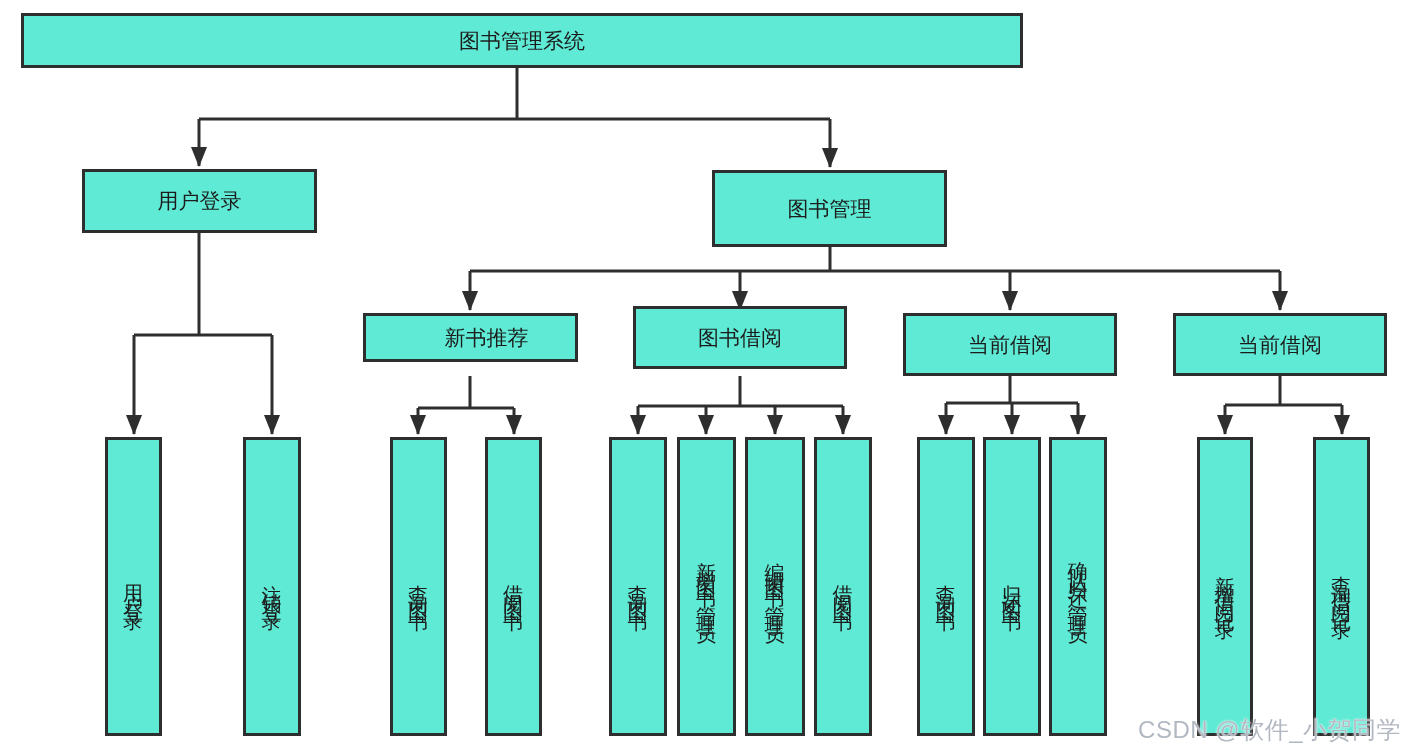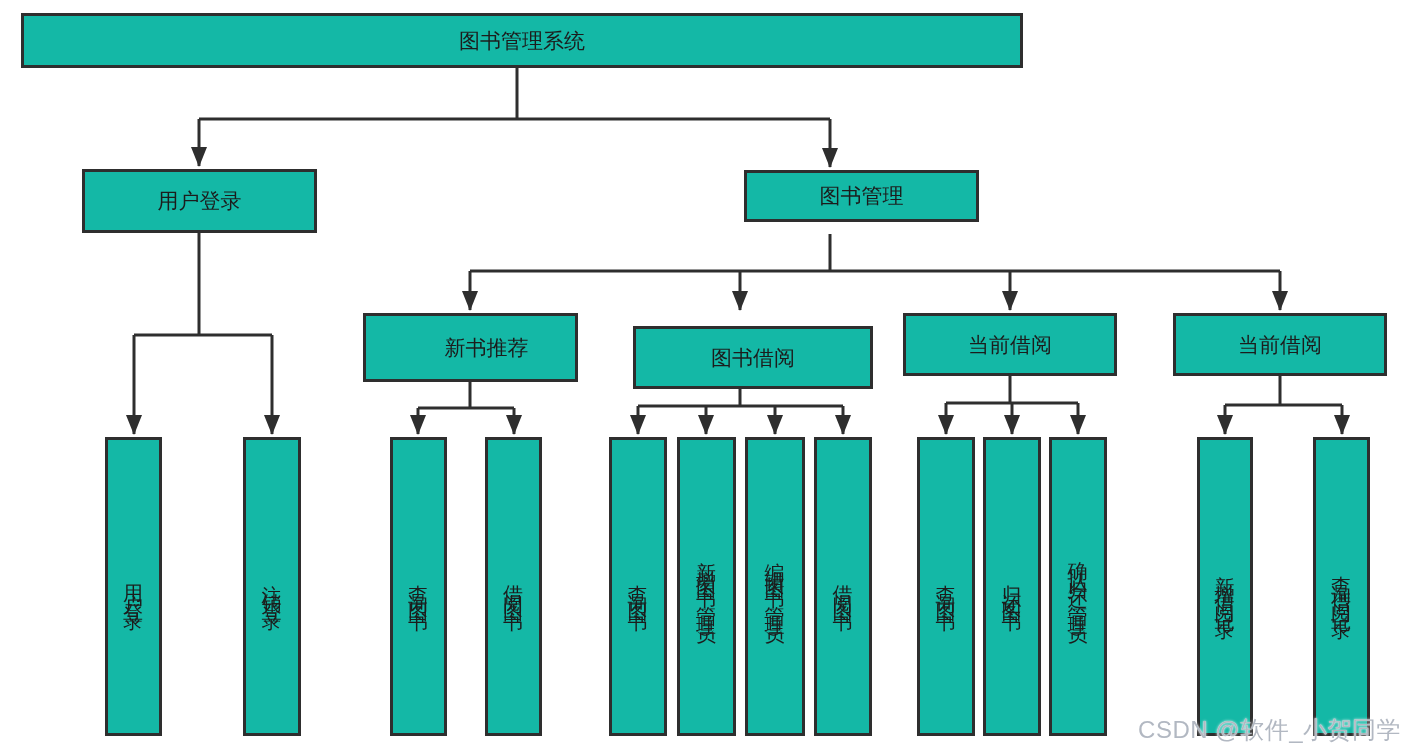--- a/index.html
+++ b/index.html
@@ -4,21 +4,21 @@
 <style>
   html,body{margin:0;padding:0;}
   body{
     width:1405px;height:747px;position:relative;overflow:hidden;
     background:#ffffff;
     font-family:"Liberation Sans", sans-serif;
   }
   svg.wires{position:absolute;left:0;top:0;pointer-events:none;}
   .node{
     position:absolute;box-sizing:border-box;
-    border:3px solid #2e2e2e;background:#14b8a6;
+    border:3px solid #2e2e2e;background:#5eead4;
     display:flex;align-items:center;justify-content:center;
     color:#1c1c1c;font-size:21px;line-height:1.2;
     white-space:nowrap;
   }
   .leaf{
     writing-mode:vertical-rl;text-orientation:mixed;
     font-size:20px;letter-spacing:9px;line-height:1;
     white-space:normal;
   }
   .watermark{
@@ -64,24 +64,24 @@
     <line x1="1012" y1="403" x2="1012" y2="434" marker-end="url(#ah)"></line>
     <line x1="1078" y1="403" x2="1078" y2="434" marker-end="url(#ah)"></line>
     <line x1="1225" y1="405" x2="1225" y2="434" marker-end="url(#ah)"></line>
     <line x1="1342" y1="405" x2="1342" y2="434" marker-end="url(#ah)"></line>
   </g>
 </svg>
 
 <div class="node" style="left:21px;top:13px;width:1002px;height:55px;">图书管理系统</div>
 
 <div class="node" style="left:82px;top:169px;width:235px;height:64px;">用户登录</div>
-<div class="node" style="left:712px;top:170px;width:235px;height:52px;margin-left:32px;">图书管理</div>
+<div class="node" style="left:712px;top:170px;width:235px;height:77px;">图书管理</div>
 
-<div class="node" style="left:363px;top:313px;width:215px;height:69px;padding-left:32px;">新书推荐</div>
-<div class="node" style="left:633px;top:326px;width:240px;height:63px;">图书借阅</div>
+<div class="node" style="left:363px;top:313px;width:215px;height:49px;padding-left:32px;">新书推荐</div>
+<div class="node" style="left:633px;top:306px;width:214px;height:63px;">图书借阅</div>
 <div class="node" style="left:903px;top:313px;width:214px;height:63px;">当前借阅</div>
 <div class="node" style="left:1173px;top:313px;width:214px;height:63px;">当前借阅</div>
 
 <div class="node leaf" style="left:105px;top:437px;width:57px;height:299px;">用户登录</div>
 <div class="node leaf" style="left:243px;top:437px;width:58px;height:299px;">注销登录</div>
 
 <div class="node leaf" style="left:390px;top:437px;width:57px;height:299px;">查询图书</div>
 <div class="node leaf" style="left:485px;top:437px;width:57px;height:299px;">借阅图书</div>
 
 <div class="node leaf" style="left:609px;top:437px;width:58px;height:299px;">查询图书</div>

